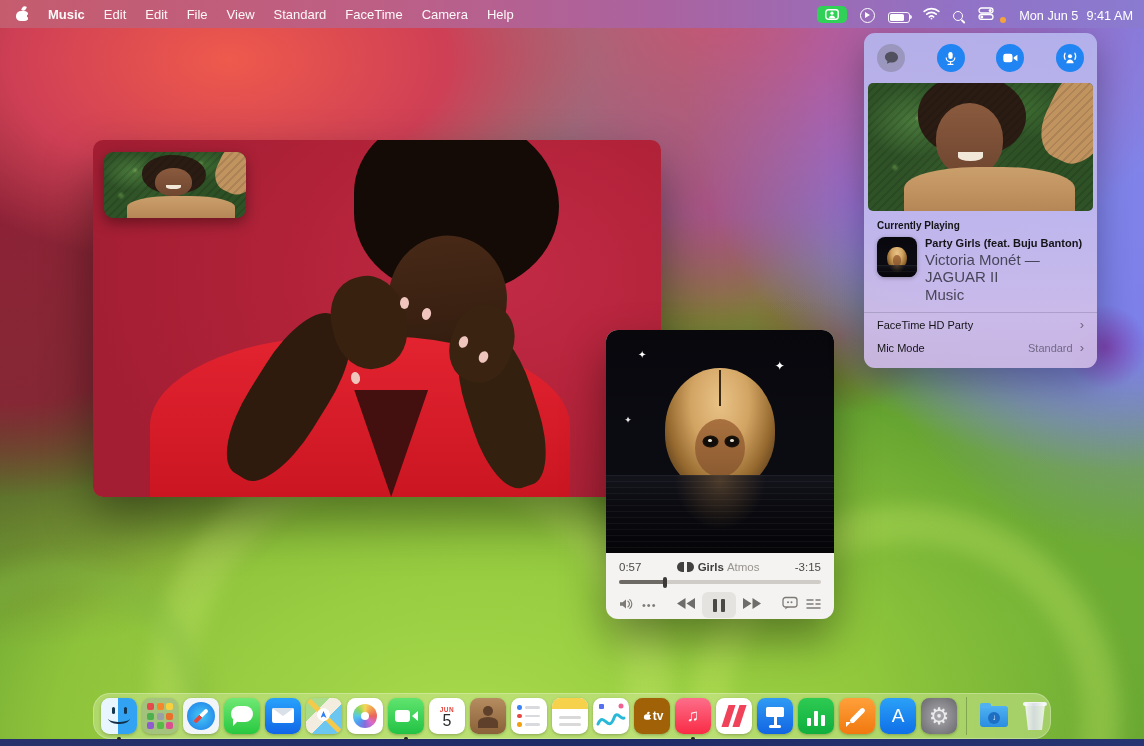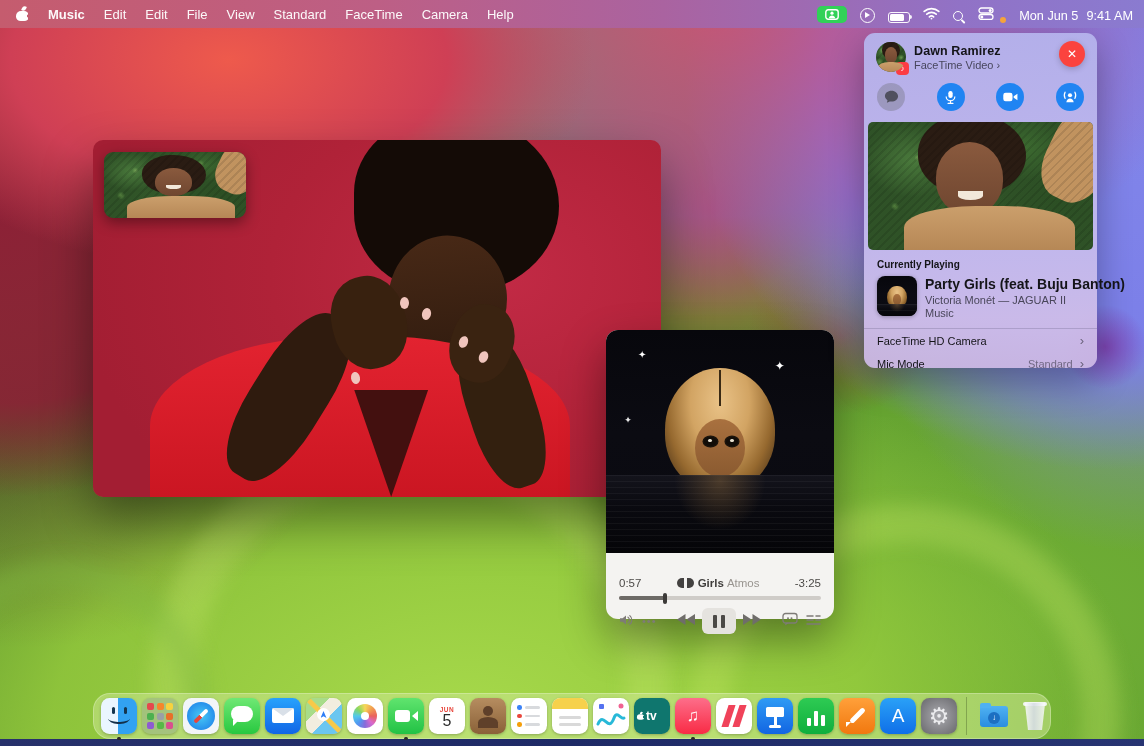--- a/index.html
+++ b/index.html
@@ -118,21 +118,21 @@
   .a-face { position:absolute; left:39%; top:40%; width:22%; height:26%; background:linear-gradient(#a9713f,#8a5a30); border-radius:50%; }
   .a-eye { position:absolute; top:48%; width:5.5%; height:4%; background:#120d08; border-radius:50%; box-shadow:0 0 0 1.5px #1c140c; }
   .a-eyeL{left:43%;} .a-eyeR{left:52.5%;}
   .a-eye::after { content:""; position:absolute; left:35%; top:20%; width:30%; height:38%; background:#e9e2d2; border-radius:50%; }
   .a-water { position:absolute; left:0; right:0; bottom:0; height:35%; z-index:4;
     background:linear-gradient(#14141c 0%,#0a0a10 40%,#050508 100%); }
   .a-water::before { content:""; position:absolute; inset:0;
     background:repeating-linear-gradient(180deg, rgba(255,255,255,.045) 0 1px, transparent 1px 6px); }
   .a-water::after { content:""; position:absolute; left:30%; top:0; width:40%; height:70%;
     background:radial-gradient(ellipse at 50% 10%, rgba(206,152,82,.30), transparent 70%); }
-  .pctrl { padding:24px 13px 0; }
+  .pctrl { padding:8px 13px 0; }
   .time-row { display:flex; justify-content:space-between; align-items:center; font-size:11.5px; color:#4c4a47; }
   .dolby { display:flex; align-items:center; gap:3px; }
   .dd { width:7px; height:10px; background:#434140; }
   .dd1 { border-radius:5px 0 0 5px; } .dd2 { border-radius:0 5px 5px 0; }
   .dolby-word { font-size:11.5px; font-weight:bold; color:#403e3c; margin-left:1px; }
   .atmos-word { font-size:11.5px; color:#98948f; }
   .prog { position:relative; height:4px; background:#cfccc8; border-radius:2px; margin-top:7px; }
   .prog-fill { position:absolute; left:0; top:0; bottom:0; background:#6d6a66; border-radius:2px; }
   .prog-thumb { position:absolute; top:-3.5px; width:4px; height:11px; background:#3c3a38; border-radius:2px; }
   .btn-row2 { display:flex; align-items:center; justify-content:space-between; margin-top:8px; }
@@ -167,22 +167,22 @@
   .preview { margin:11px 4px 0; height:128px; border-radius:5px; }
   .preview .p-face { left:30%; top:16%; width:30%; height:56%; }
   .preview .p-hair { left:22%; top:-6%; width:48%; height:64%; }
   .preview .p-smile { left:40%; top:54%; width:11%; height:7%; }
   .cp-label { margin:9px 13px 0; font-size:10px; font-weight:bold; }
   .song-row { display:flex; margin:6px 13px 0; gap:8px; }
   .song-thumb { width:40px; height:40px; border-radius:8px; flex:none; overflow:hidden; position:relative;
     box-shadow:0 1px 4px rgba(0,0,0,.3); }
   .song-thumb .mini-art { position:absolute; inset:0; transform:scale(1); }
   .song-meta { min-width:0; }
-  .song-title { font-size:14px; font-weight:bold; white-space:nowrap; }
-  .song-artist,.song-src { font-size:11px; color:rgba(40,40,52,.8); margin-top:1.5px; }
+  .song-title { font-size:11px; font-weight:bold; white-space:nowrap; }
+  .song-artist,.song-src { font-size:15px; color:rgba(40,40,52,.8); margin-top:1.5px; }
   .pdiv { border-top:1px solid rgba(70,70,100,.22); margin-top:9px; }
   .prow { display:flex; justify-content:space-between; align-items:center; padding:5.5px 13px; font-size:11px; }
   .prow .chev { color:rgba(40,40,52,.6); font-size:13px; line-height:11px; }
   .prow-val { color:rgba(40,40,52,.55); margin-right:7px; }
   .prow-right { display:flex; align-items:center; }
 
   
   .dock { position:absolute; left:93px; bottom:7px; width:958px; height:46px; z-index:30;
     background:rgba(205,232,150,.52); border:1px solid rgba(255,255,255,.25); border-radius:17px;
     display:flex; align-items:center; gap:5px; padding:0 7px; }
@@ -238,21 +238,21 @@
   .di-rem .dot { width:4.5px; height:4.5px; border-radius:50%; }
   .di-rem .bar { width:15px; height:2.5px; background:#d8dadd; border-radius:2px; }
   
   .di-notes { background:#fff; }
   .di-notes .top { position:absolute; left:0; top:0; right:0; height:11px; background:#f6d14c; }
   .di-notes .l1,.di-notes .l2 { position:absolute; left:7px; width:22px; height:2.5px; background:#d9d9d9; border-radius:2px; }
   .di-notes .l1{top:18px;} .di-notes .l2{top:25px;}
   
   .di-free { background:#fff; }
   
-  .di-tv { background:#0f766e; color:#fff; display:flex; align-items:center; gap:1px; }
+  .di-tv { background:#a16207; color:#fff; display:flex; align-items:center; justify-content:center; gap:1px; }
   .di-tv .apple { transform:scale(.55); margin-right:-2px; }
   .di-tv .tvtxt { font-size:12px; font-weight:bold; }
   
   .di-music { background:linear-gradient(#fd6e8a,#f92b45); color:#fff; display:flex; align-items:center; justify-content:center; font-size:17px; }
   
   .di-news { background:#fff; }
   .di-news .s1,.di-news .s2 { position:absolute; top:7px; width:7px; height:22px; background:#f0435a; transform:skewX(-18deg); }
   .di-news .s1{left:9px;} .di-news .s2{left:20px;}
   
   .di-key { background:linear-gradient(#2f9bf5,#1265e2); }
@@ -379,21 +379,21 @@
   </div>
   <div class="pctrl">
     <div class="time-row">
       <span>0:57</span>
       <span class="dolby">
         <span class="dd dd1"></span>
         <span class="dd dd2"></span>
         <span class="dolby-word">Girls</span>
         <span class="atmos-word">Atmos</span>
       </span>
-      <span>-3:25</span>
+      <span>-3:15</span>
     </div>
     <div class="prog">
       <div class="prog-fill" style="width: 23%;"></div>
       <div class="prog-thumb" style="left: calc(23% - 2px);"></div>
     </div>
     <div class="btn-row2">
       <div class="left-ctl">
         <span>
           <svg width="15" height="12" viewBox="0 0 15 12">
               <path d="M1 4.2v3.6h2.6L7 10.6V1.4L3.6 4.2z" fill="#7e7b77"></path>
@@ -431,40 +431,20 @@
           <svg width="15" height="12" viewBox="0 0 15 12" stroke="#7e7b77" stroke-width="1.5" stroke-linecap="round">
               <path d="M1 2h6M1 6h6M1 10h13M10 2h4M10 6h4"></path>
             </svg>
         </span>
       </div>
     </div>
   </div>
 </div>
 
 <div class="panel">
-  <div class="ph">
-    <div class="avatar-wrap">
-      <div class="avatar scene">
-        <div class="p-hair"></div>
-        <div class="p-face"></div>
-        <div class="p-shirt"></div>
-      </div>
-      <span class="badge">♪</span>
-    </div>
-    <div class="ph-texts">
-      <div class="ph-name">Dawn Ramirez</div>
-      <div class="ph-sub">
-        <span>FaceTime Video</span>
-        <span>›</span>
-      </div>
-    </div>
-    <div class="close-btn">
-      <span>✕</span>
-    </div>
-  </div>
   <div class="pbtns">
     <span class="cbtn gray">
       <svg width="15" height="14" viewBox="0 0 24 22">
           <path d="M12 1C6 1 1.5 4.7 1.5 9.3c0 2.7 1.6 5.1 4.1 6.7L4.6 20l4.6-2c.9.2 1.8.3 2.8.3 6 0 10.5-3.7 10.5-8.5S18 1 12 1z" fill="#50505e"></path>
         </svg>
     </span>
     <span class="cbtn blue">
       <svg width="13" height="15" viewBox="0 0 24 26">
           <rect x="8" y="1" width="8" height="13" rx="4" fill="#fff"></rect>
           <path d="M4 11a8 8 0 0 0 16 0" fill="none" stroke="#fff" stroke-width="2.2"></path>
@@ -502,21 +482,21 @@
       </div>
     </div>
     <div class="song-meta">
       <div class="song-title">Party Girls (feat. Buju Banton)</div>
       <div class="song-artist">Victoria Monét — JAGUAR II</div>
       <div class="song-src">Music</div>
     </div>
   </div>
   <div class="pdiv"></div>
   <div class="prow">
-    <span>FaceTime HD Camera</span>
+    <span>FaceTime HD Party</span>
     <span class="chev">›</span>
   </div>
   <div class="prow">
     <span>Mic Mode</span>
     <span class="prow-right">
       <span class="prow-val">Standard</span>
       <span class="chev">›</span>
     </span>
   </div>
 </div>

